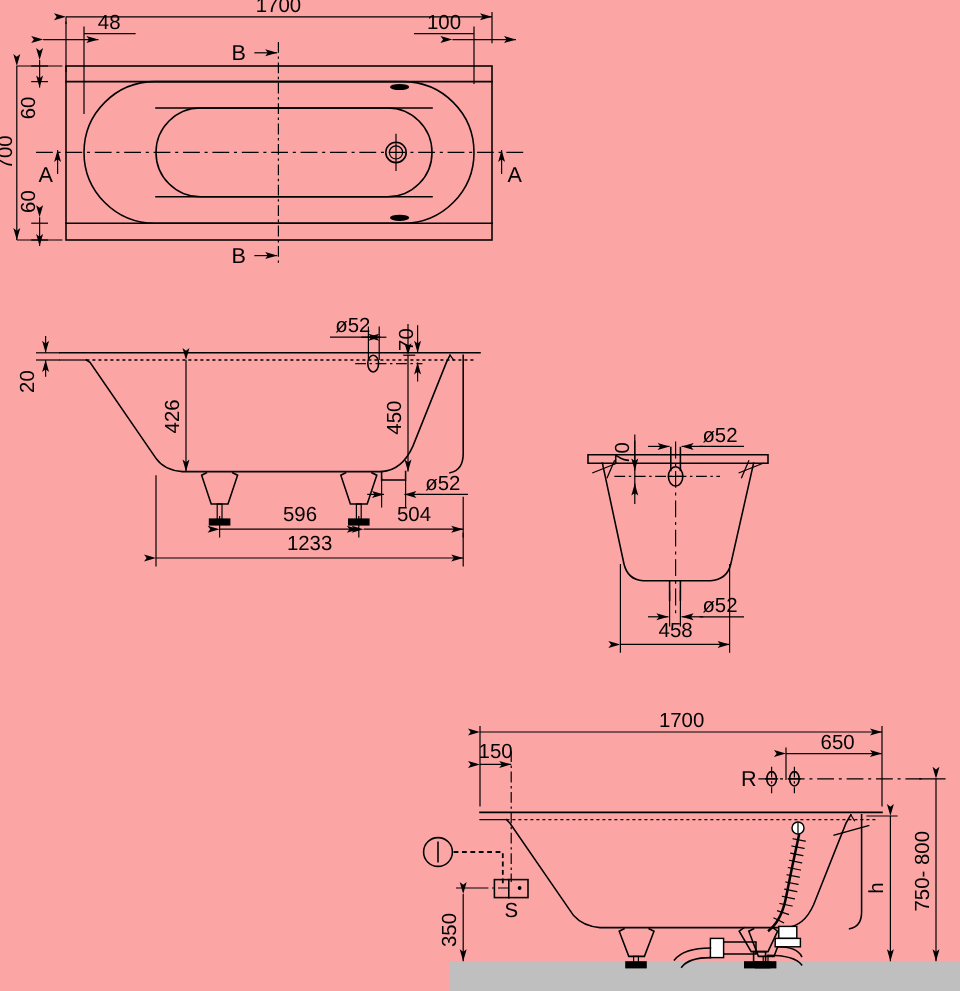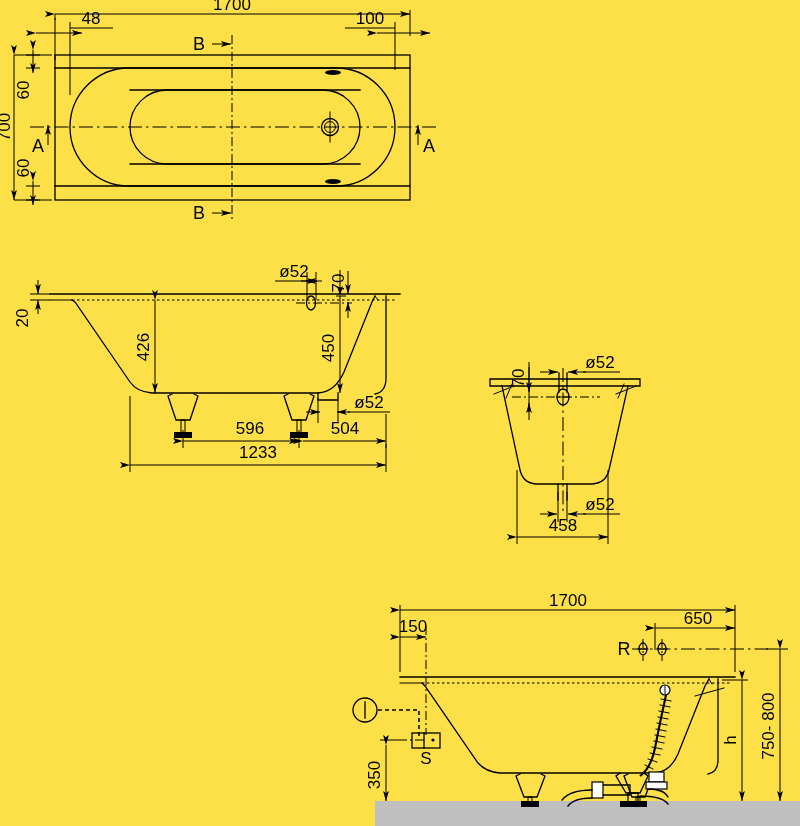--- a/index.html
+++ b/index.html
@@ -10,21 +10,21 @@
   body {
     width: 800px;
     height: 826px;
     font-family: "Liberation Sans", sans-serif;
     overflow: hidden;
   }
   #drawing-root {
     position: relative;
     width: 800px;
     height: 826px;
-    background: #fde047;
+    background: #fca5a5;
   }
   svg.sheet {
     display: block;
     width: 800px;
     height: 826px;
   }
   .ln {
     stroke: #000000;
     stroke-width: 1.3;
     fill: none;

